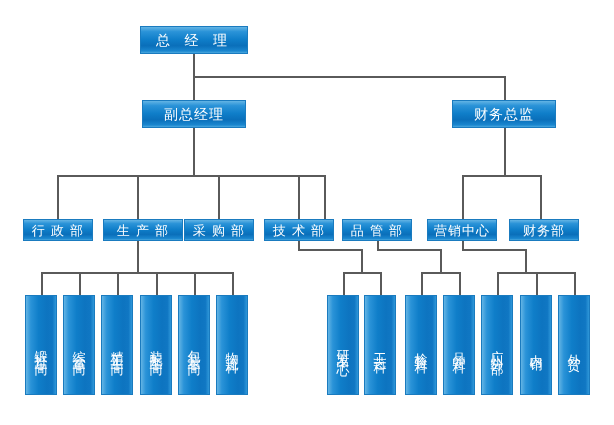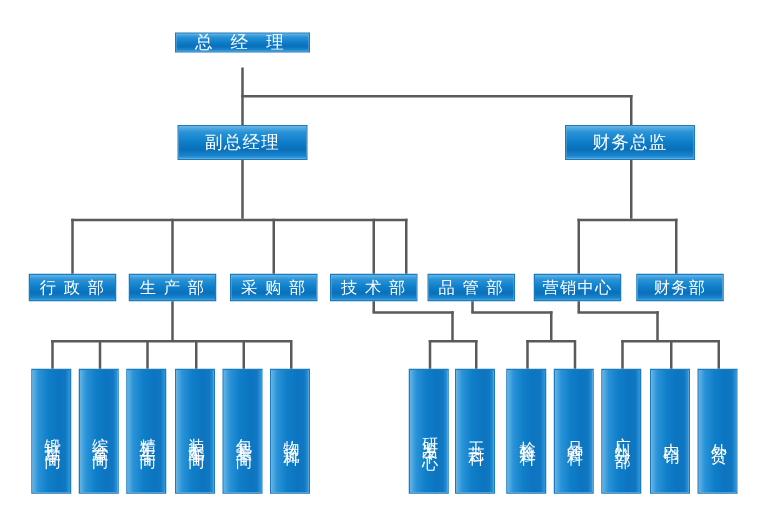--- a/index.html
+++ b/index.html
@@ -133,35 +133,35 @@
   <div class="conn v" style="left:459px; top:272px; height:23px;"></div>
 
   <div class="conn v" style="left:462px; top:241px; height:9px;"></div>
   <div class="conn h" style="left:462px; top:249px; width:65px;"></div>
   <div class="conn v" style="left:525px; top:249px; height:24px;"></div>
   <div class="conn h" style="left:497px; top:272px; width:78px;"></div>
   <div class="conn v" style="left:497px; top:272px; height:23px;"></div>
   <div class="conn v" style="left:536px; top:272px; height:23px;"></div>
   <div class="conn v" style="left:574px; top:272px; height:23px;"></div>
 
-  <div class="node h-node lvl1" style="left:140px; top:26px; width:108px; height:16px;">
+  <div class="node h-node lvl1" style="left:140px; top:26px; width:108px; height:28px;">
     <span class="htext">总 经 理</span>
   </div>
 
   <div class="node h-node lvl2" style="left:142px; top:100px; width:104px; height:28px;">
     <span class="htext">副总经理</span>
   </div>
   <div class="node h-node lvl2" style="left:452px; top:100px; width:104px; height:28px;">
     <span class="htext">财务总监</span>
   </div>
 
   <div class="node h-node" style="left:23px; top:219px; width:70px; height:22px;align-items:center;">
     <span class="htext">行 政 部</span>
   </div>
-  <div class="node h-node" style="left:103px; top:219px; width:70px; height:22px;">
+  <div class="node h-node" style="left:103px; top:219px; width:80px; height:22px;">
     <span class="htext">生 产 部</span>
   </div>
   <div class="node h-node" style="left:264px; top:219px; width:70px; height:22px;">
     <span class="htext">技 术 部</span>
   </div>
   <div class="node h-node" style="left:184px; top:219px; width:70px; height:22px;">
     <span class="htext">采 购 部</span>
   </div>
   <div class="node h-node" style="left:342px; top:219px; width:70px; height:22px;">
     <span class="htext">品 管 部</span>

